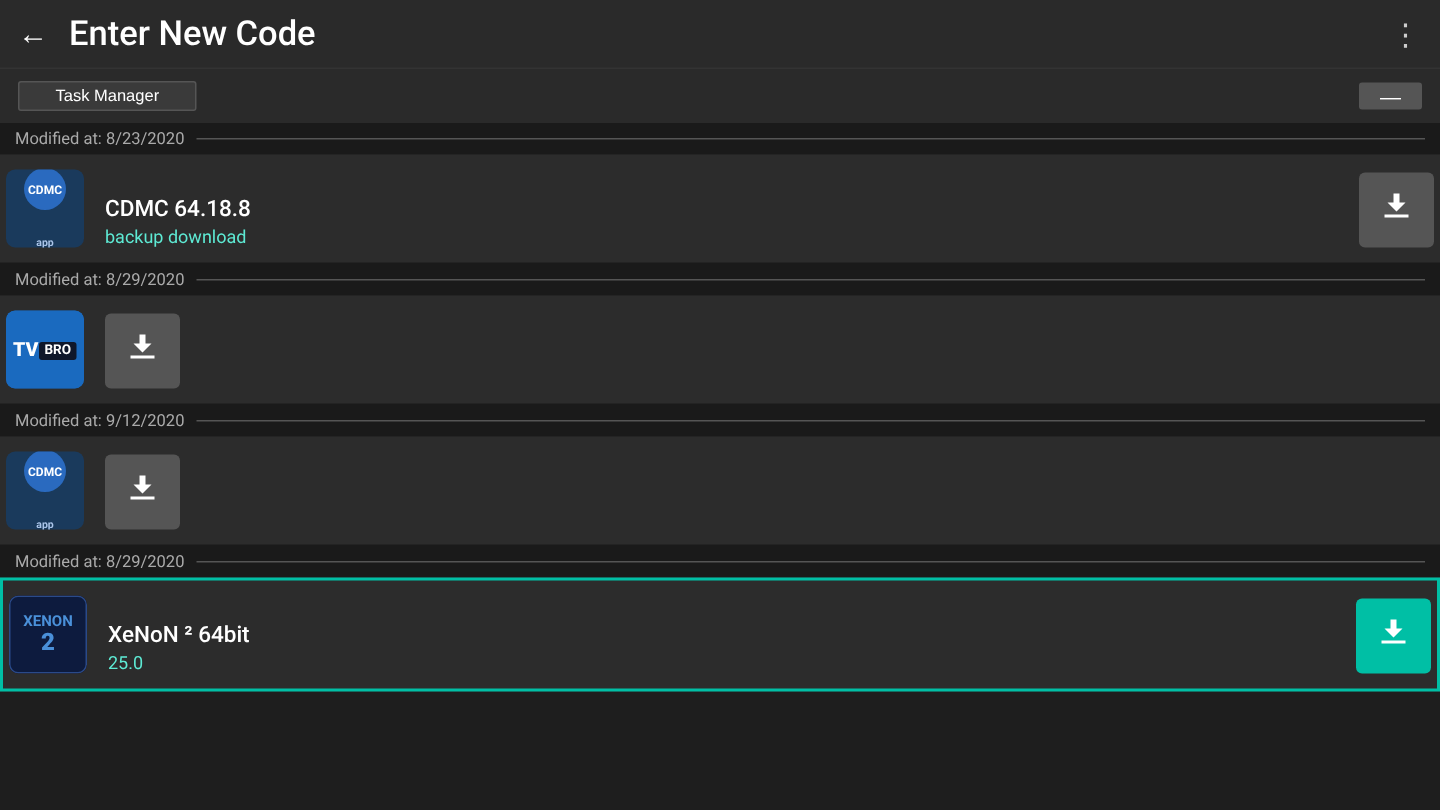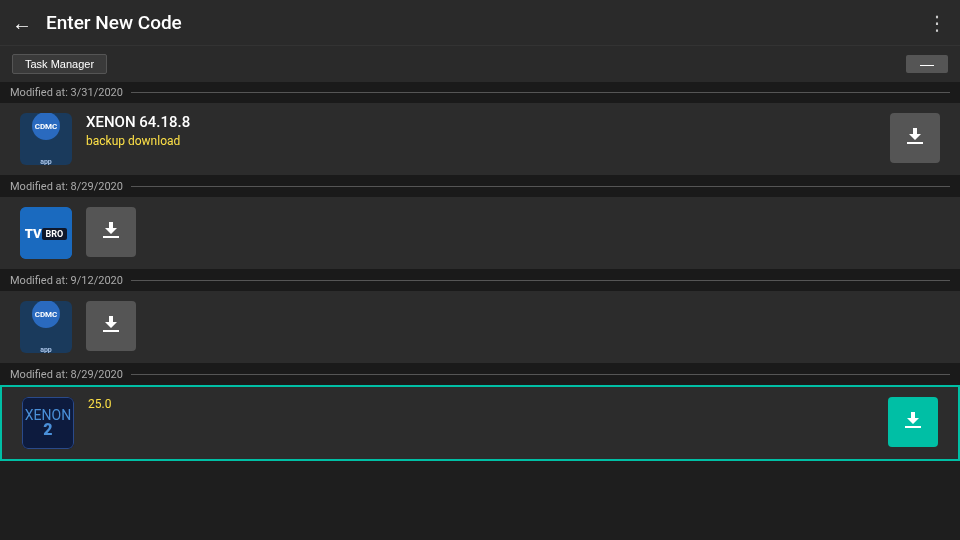--- a/index.html
+++ b/index.html
@@ -22,21 +22,21 @@
       height: 46px;
       border-bottom: 1px solid #333;
     }
     .header-back {
       font-size: 20px;
       margin-right: 14px;
       cursor: pointer;
       color: #fff;
     }
     .header-title {
-      font-size: 19px;
+      font-size: 23px;
       font-weight: 500;
       flex: 1;
     }
     .header-more {
       font-size: 20px;
       color: #ccc;
       cursor: pointer;
       letter-spacing: 1px;
     }
 
@@ -47,21 +47,21 @@
       padding: 6px 12px;
       background: #2a2a2a;
       height: 36px;
       justify-content: space-between;
     }
     .task-manager-btn {
       background: #3a3a3a;
       color: #fff;
       border: 1px solid #555;
       font-size: 11px;
-      padding: 3px 12px;
+      padding: 3px 24px;
       border-radius: 2px;
       cursor: pointer;
     }
     .minimize-btn {
       background: #555;
       color: #fff;
       border: none;
       font-size: 14px;
       padding: 2px 14px;
       border-radius: 2px;
@@ -90,22 +90,22 @@
     }
     .date-line {
       flex: 1;
       height: 1px;
       background: #555;
     }
 
     
     .list-item {
       display: flex;
-      align-items: flex-start;
-      padding: 10px 20px;
+      align-items: flex-end;
+      padding: 10px 4px;
       background: #2c2c2c;
       border-bottom: 1px solid #1a1a1a;
       position: relative;
     }
     .list-item.selected {
       border: 2px solid #00bfa5;
     }
     .item-icon {
       width: 52px;
       height: 52px;
@@ -133,21 +133,21 @@
       flex: 1;
     }
     .item-title {
       font-size: 15px;
       font-weight: 500;
       color: #fff;
       margin-bottom: 3px;
     }
     .item-subtitle {
       font-size: 12px;
-      color: #fde047;
+      color: #5eead4;
     }
     .download-btn {
       width: 50px;
       height: 50px;
       background: #555;
       border: none;
       border-radius: 4px;
       cursor: pointer;
       display: flex;
       align-items: center;
@@ -221,22 +221,22 @@
       flex-direction: column;
       align-items: center;
       justify-content: center;
       width: 100%;
       height: 100%;
       background: #0d1b3e;
       border-radius: 6px;
       border: 1px solid #2a4a8a;
     }
     .xenon-title {
-      font-size: 14px;
-      font-weight: 400;
+      font-size: 10px;
+      font-weight: 700;
       color: #4a90d9;
       line-height: 1;
     }
     .xenon-num {
       font-size: 16px;
       font-weight: 900;
       color: #4a90d9;
       line-height: 1;
     }
   </style>
@@ -249,33 +249,33 @@
   <span class="header-more">⋮</span>
 </div>
 
 <div class="taskbar">
   <button class="task-manager-btn">Task Manager</button>
   <button class="minimize-btn">—</button>
 </div>
 
 <div class="content" id="content-list">
 <div class="date-separator">
-      <span class="date-label">Modified at:  3/31/2020</span>
+      <span class="date-label">Modified at:  8/23/2020</span>
       <div class="date-line"></div>
     </div>
     <div class="list-item">
 
       <div class="item-icon icon-cdmc">
         <div class="cdmc-icon-inner">
           <div class="cdmc-circle">CDMC</div>
           <div class="cdmc-text-small">app</div>
         </div>
       </div>
     <div class="item-info">
-      <div class="item-title">XENON 64.18.8</div>
+      <div class="item-title">CDMC 64.18.8</div>
       <div class="item-subtitle">backup download</div>
     </div>
     <button class="download-btn">
       <span class="download-icon">
         <svg width="24" height="24" viewBox="0 0 24 24" fill="white" xmlns="http://www.w3.org/2000/svg">
           <path d="M12 16l-6-6h4V4h4v6h4l-6 6z"></path>
           <rect x="4" y="18" width="16" height="2"></rect>
         </svg>
       </span>
     </button>
@@ -328,20 +328,21 @@
     </div>
     <div class="list-item selected">
 
       <div class="item-icon icon-xenon">
         <div class="xenon-inner">
           <div class="xenon-title">XENON</div>
           <div class="xenon-num">2</div>
         </div>
       </div>
     <div class="item-info">
+      <div class="item-title">XeNoN ² 64bit</div>
       <div class="item-subtitle">25.0</div>
     </div>
     <button class="download-btn active">
       <span class="download-icon">
         <svg width="24" height="24" viewBox="0 0 24 24" fill="white" xmlns="http://www.w3.org/2000/svg">
           <path d="M12 16l-6-6h4V4h4v6h4l-6 6z"></path>
           <rect x="4" y="18" width="16" height="2"></rect>
         </svg>
       </span>
     </button>

